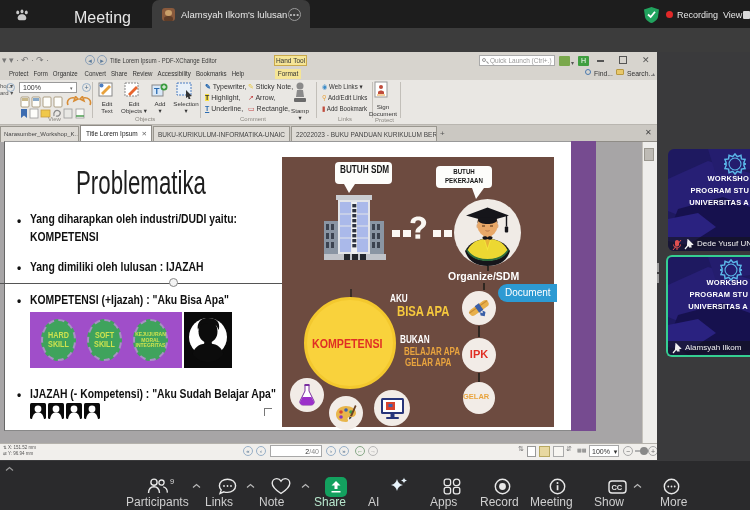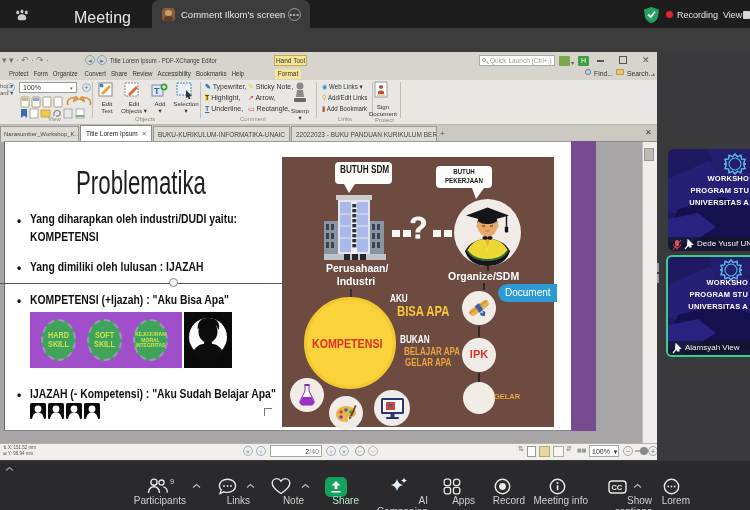--- a/index.html
+++ b/index.html
@@ -21,21 +21,21 @@
     <ellipse cx="8" cy="2.8" rx="1.7" ry="2.2" fill="#c9c9c9"></ellipse>
     <ellipse cx="13" cy="4" rx="1.7" ry="2.2" fill="#c9c9c9"></ellipse>
     <path d="M8 6 C11 6 13.5 8.5 13 11 C12.5 13.5 10 13 8 13 C6 13 3.5 13.5 3 11 C2.5 8.5 5 6 8 6 Z" fill="#c9c9c9"></path>
   </svg>
   <div class="abs" style="left:37px;top:9px;color:#e6e6e6;font-size:16px;margin-left:37px;">Meeting</div>
 
   <div class="abs" style="left:162px;top:8px;width:13px;height:13px;border-radius:3px;background:#8a5a3c;overflow:hidden;">
     <div class="abs" style="left:3px;top:2px;width:7px;height:6px;border-radius:50%;background:#caa06a;"></div>
     <div class="abs" style="left:2px;top:8px;width:9px;height:6px;border-radius:45%;background:#5f3d28;"></div>
   </div>
-  <div class="abs" style="left:181px;top:9px;color:#e8e8e8;font-size:9.5px;">Comment Ilkom's screen</div>
+  <div class="abs" style="left:181px;top:9px;color:#e8e8e8;font-size:9.5px;">Alamsyah Ilkom's lulusan</div>
   <div class="abs" style="left:288px;top:8px;width:13px;height:13px;border:1px solid #9a9a9a;border-radius:50%;color:#bbb;font-size:8px;line-height:11px;text-align:center;letter-spacing:0.5px;">•••</div>
 
   <svg class="abs" style="left:644px;top:7px;" width="15" height="16" viewBox="0 0 15 16">
     <path d="M7.5 0 L15 2.5 L14 10 C13.5 13 10 15.2 7.5 16 C5 15.2 1.5 13 1 10 L0 2.5 Z" fill="#21a35e"></path>
     <path d="M4 7.5 L6.7 10 L11 4.8" stroke="#fff" stroke-width="1.8" fill="none"></path>
   </svg>
   <div class="abs" style="left:666px;top:11px;width:7px;height:7px;border-radius:50%;background:#e02828;"></div>
   <div class="abs" style="left:677px;top:10px;color:#e6e6e6;font-size:9px;">Recording</div>
   <div class="abs" style="left:723px;top:10px;color:#e6e6e6;font-size:9px;">View</div>
   <div class="abs" style="left:743px;top:11px;width:7px;height:8px;background:#d9d9d9;border-radius:1px;"></div>
@@ -337,21 +337,20 @@
       <path d="M23.7 24.5 C22.3 24.5 22.3 29.5 23.7 29.5 Z M43.3 24.5 C44.7 24.5 44.7 29.5 43.3 29.5 Z" fill="#d89a62"></path>
       <path d="M28 27 L31 27 M36 27 L39 27" stroke="#4a2a10" stroke-width="1"></path>
       <path d="M31.5 31.5 C32.8 32.3 34.2 32.3 35.5 31.5" stroke="#b5754a" stroke-width="1" fill="none"></path>
       <path d="M12 16.5 L33.5 8.5 L55 16.5 L33.5 22.5 Z" fill="#15151a"></path>
       <path d="M24.5 18.8 L24.5 21.5 C24.5 23.5 28.5 25 33.5 25 C38.5 25 42.5 23.5 42.5 21.5 L42.5 18.8 Z" fill="#15151a"></path>
       <path d="M52.5 17 L52.5 27.5" stroke="#15151a" stroke-width="1.4"></path>
       <rect x="50.8" y="27.5" width="3.4" height="6" rx="1" fill="#15151a"></rect>
       <path d="M28.5 38 C30.5 36.8 32.3 36.9 33.5 38.6 C34.7 36.9 36.5 36.8 38.5 38 C38.8 40.5 36.5 41.6 33.5 40 C30.5 41.6 28.2 40.5 28.5 38 Z" fill="#15151a"></path>
     </svg>
 
-    <div class="abs" style="left:326px;top:262px;width:60px;text-align:center;color:#fff;font-weight:bold;font-size:10.5px;line-height:13px;">Perusahaan/<br>Industri</div>
     <div class="abs" style="left:448px;top:270px;width:64px;text-align:center;color:#fff;font-weight:bold;font-size:10.5px;">Organize/SDM</div>
 
     <div class="abs" style="left:350px;top:289px;width:2px;height:10px;background:#3a2e28;"></div>
     <div class="abs" style="left:304px;top:297px;width:92px;height:92px;border-radius:50%;background:#f9d23c;border:3px solid #f3c82e;box-sizing:border-box;"></div>
     <div class="abs" style="left:312px;top:336px;width:92px;color:#e02f24;font-weight:bold;font-size:13px;transform:scaleX(0.82);transform-origin:0 0;">KOMPETENSI</div>
 
     <div class="abs" style="left:390px;top:293px;color:#fff;font-weight:bold;font-size:10px;transform:scaleX(0.82);transform-origin:0 0;">AKU</div>
     <div class="abs" style="left:397px;top:303px;color:#f6c93d;font-weight:bold;font-size:14.5px;transform:scaleX(0.78);transform-origin:0 0;white-space:nowrap;">BISA APA</div>
     <div class="abs" style="left:400px;top:334px;color:#fff;font-weight:bold;font-size:10px;transform:scaleX(0.82);transform-origin:0 0;">BUKAN</div>
     <div class="abs" style="left:404px;top:346px;color:#e9a43e;font-weight:bold;font-size:10px;transform:scaleX(0.8);transform-origin:0 0;white-space:nowrap;">BELAJAR APA</div>
@@ -366,21 +365,21 @@
         <rect x="0" y="9" width="22" height="1.2" fill="#c88c34"></rect>
         <rect x="8.5" y="7" width="5" height="8" fill="#3a5fa8"></rect>
         <path d="M9.5 15 L11 17.5 L12.5 15 L14 18 L11 21 L8 18 Z" fill="#3a5fa8"></path>
       </g>
     </svg>
     <div class="abs" style="left:478px;top:326px;width:2px;height:11px;background:#2e2620;"></div>
     <div class="abs" style="left:462px;top:338px;width:34px;height:34px;border-radius:50%;background:#f2ece7;"></div>
     <div class="abs" style="left:462px;top:348px;width:34px;text-align:center;color:#e02f24;font-weight:bold;font-size:11px;">IPK</div>
     <div class="abs" style="left:478px;top:373px;width:2px;height:9px;background:#2e2620;"></div>
     <div class="abs" style="left:463px;top:382px;width:32px;height:32px;border-radius:50%;background:#f2ece7;"></div>
-    <div class="abs" style="left:463px;top:392px;width:48px;text-align:center;color:#e9a43e;font-weight:bold;font-size:7.5px;margin-left:20px;">GELAR</div>
+    <div class="abs" style="left:463px;top:392px;width:48px;text-align:left;color:#e9a43e;font-weight:bold;font-size:7.5px;">GELAR</div>
 
     <div class="abs" style="left:498px;top:284px;width:59px;height:18px;background:#2d9ad3;border-radius:9px 0 0 9px;"></div>
     <div class="abs" style="left:505px;top:287px;color:#fff;font-size:10px;">Document</div>
 
     <div class="abs" style="left:290px;top:378px;width:34px;height:34px;border-radius:50%;background:#f2ece7;"></div>
     <svg class="abs" style="left:297px;top:383px;" width="20" height="24" viewBox="0 0 20 24">
       <path d="M8 2 L12 2 L12 8 L17 18 A3 3 0 0 1 14 22 L6 22 A3 3 0 0 1 3 18 L8 8 Z" fill="#fff" stroke="#7a2ea0" stroke-width="1"></path>
       <path d="M5.5 14 L14.5 14 L17 19 A2.5 2.5 0 0 1 14 22 L6 22 A2.5 2.5 0 0 1 3 19 Z" fill="#9b30c9"></path>
       <rect x="7.5" y="1" width="5" height="2" fill="#7a2ea0"></rect>
     </svg>
@@ -403,21 +402,21 @@
       <rect x="10.5" y="17" width="4" height="3" fill="#27357a"></rect>
       <rect x="6" y="20" width="13" height="2" rx="1" fill="#27357a"></rect>
     </svg>
   </div>
 
   <div class="abs" style="left:0;top:461px;width:750px;height:49px;background:#2a2a2c;"></div>
   <svg class="abs" style="left:5px;top:466px;" width="9" height="6" viewBox="0 0 9 6">
       <path d="M1 4.5 L4.5 1.5 L8 4.5" stroke="#999" stroke-width="1.2" fill="none"></path>
     </svg>
   <style>
-    .zlabel { position:absolute; color:#cfcfcf; font-size:10px; text-align:right; }
+    .zlabel { position:absolute; color:#cfcfcf; font-size:12px; text-align:left; }
   </style>
 
   <svg class="abs" style="left:147px;top:478px;" width="22" height="16" viewBox="0 0 22 16">
     <circle cx="7" cy="4.2" r="3.1" fill="none" stroke="#e8e8e8" stroke-width="1.4"></circle>
     <path d="M1.5 15 C1.8 10.5 4 8.8 7 8.8 C10 8.8 12.2 10.5 12.5 15" fill="none" stroke="#e8e8e8" stroke-width="1.4"></path>
     <circle cx="14.5" cy="4.6" r="2.6" fill="none" stroke="#e8e8e8" stroke-width="1.3"></circle>
     <path d="M16.2 8.9 C18.8 9.3 20.2 11 20.4 14.6" fill="none" stroke="#e8e8e8" stroke-width="1.3"></path>
   </svg>
   <div class="abs" style="left:170px;top:477px;color:#ddd;font-size:7.5px;">9</div>
   <svg class="abs" style="left:192px;top:483px;" width="9" height="6" viewBox="0 0 9 6">
@@ -486,21 +485,21 @@
       <path d="M1 4.5 L4.5 1.5 L8 4.5" stroke="#b8b8b8" stroke-width="1.2" fill="none"></path>
     </svg>
   <div class="zlabel" style="left:594px;top:495px;width:58px;">Show captions</div>
 
   <svg class="abs" style="left:663px;top:478px;" width="17" height="17" viewBox="0 0 17 17">
     <circle cx="8.5" cy="8.5" r="7.2" fill="none" stroke="#e8e8e8" stroke-width="1.4"></circle>
     <circle cx="5.3" cy="8.5" r="0.9" fill="#e8e8e8"></circle>
       <circle cx="8.5" cy="8.5" r="0.9" fill="#e8e8e8"></circle>
       <circle cx="11.7" cy="8.5" r="0.9" fill="#e8e8e8"></circle>
   </svg>
-  <div class="zlabel" style="left:660px;top:495px;width:30px;">Lorem</div>
+  <div class="zlabel" style="left:660px;top:495px;width:30px;">More</div>
 
   <div class="abs" style="left:657px;top:52px;width:93px;height:409px;background:#3a3a3c;"></div>
 
   <div class="abs" style="left:657px;top:263px;width:2px;height:9px;background:#9a9a9a;"></div>
   <div class="abs" style="left:657px;top:274px;width:2px;height:9px;background:#9a9a9a;"></div>
 
   <div class="abs" id="thumb1" style="left:668px;top:149px;width:82px;height:102px;background:#1e1960;border-radius:6px 0 0 6px;overflow:hidden;">
     <svg class="abs" style="left:0;top:0;" width="82" height="102" viewBox="0 0 82 102">
       <polygon points="0,30 40,12 82,24 82,60 30,74 0,62" fill="#271f75"></polygon>
       <polygon points="10,60 55,48 82,58 82,95 20,100 0,86" fill="#16114e"></polygon>
@@ -533,16 +532,16 @@
     </svg>
     <svg class="abs" style="left:52px;top:2px;" width="22" height="22" viewBox="0 0 24 24">
       <path d="M12 1 L14.5 4 L18.5 2.5 L19 6.5 L23 7 L21.5 11 L24 12 L21.5 13 L23 17 L19 17.5 L18.5 21.5 L14.5 20 L12 23 L9.5 20 L5.5 21.5 L5 17.5 L1 17 L2.5 13 L0 12 L2.5 11 L1 7 L5 6.5 L5.5 2.5 L9.5 4 Z" fill="none" stroke="#5ab7e8" stroke-width="1.6"></path>
       <circle cx="12" cy="12" r="6.5" fill="none" stroke="#5ab7e8" stroke-width="1.2"></circle>
     </svg>
     <div class="abs" style="left:0;top:20px;width:80px;text-align:right;color:#fff;font-weight:bold;font-size:7.5px;line-height:12px;letter-spacing:0.2px;">WORKSHO<br>PROGRAM STU<br>UNIVERSITAS A</div>
     <div class="abs" style="left:0;top:84px;width:84px;height:14px;background:rgba(20,20,25,0.6);"></div>
     <svg class="abs" style="left:4px;top:86px;" width="10" height="11" viewBox="0 0 10 11">
         <path d="M4 1 L8.5 5.5 L6.5 6 L7 8 L5.5 8 L5 6.5 L3.5 7 Z M3.5 7 L1 10" stroke="#f0f0f0" stroke-width="1.2" fill="#f0f0f0"></path>
       </svg>
-    <div class="abs" style="left:17px;top:86px;color:#f0f0f0;font-size:8px;white-space:nowrap;">Alamsyah View</div>
+    <div class="abs" style="left:17px;top:86px;color:#f0f0f0;font-size:8px;white-space:nowrap;">Alamsyah Ilkom</div>
   </div>
 
 </div>
 
 </body></html>

